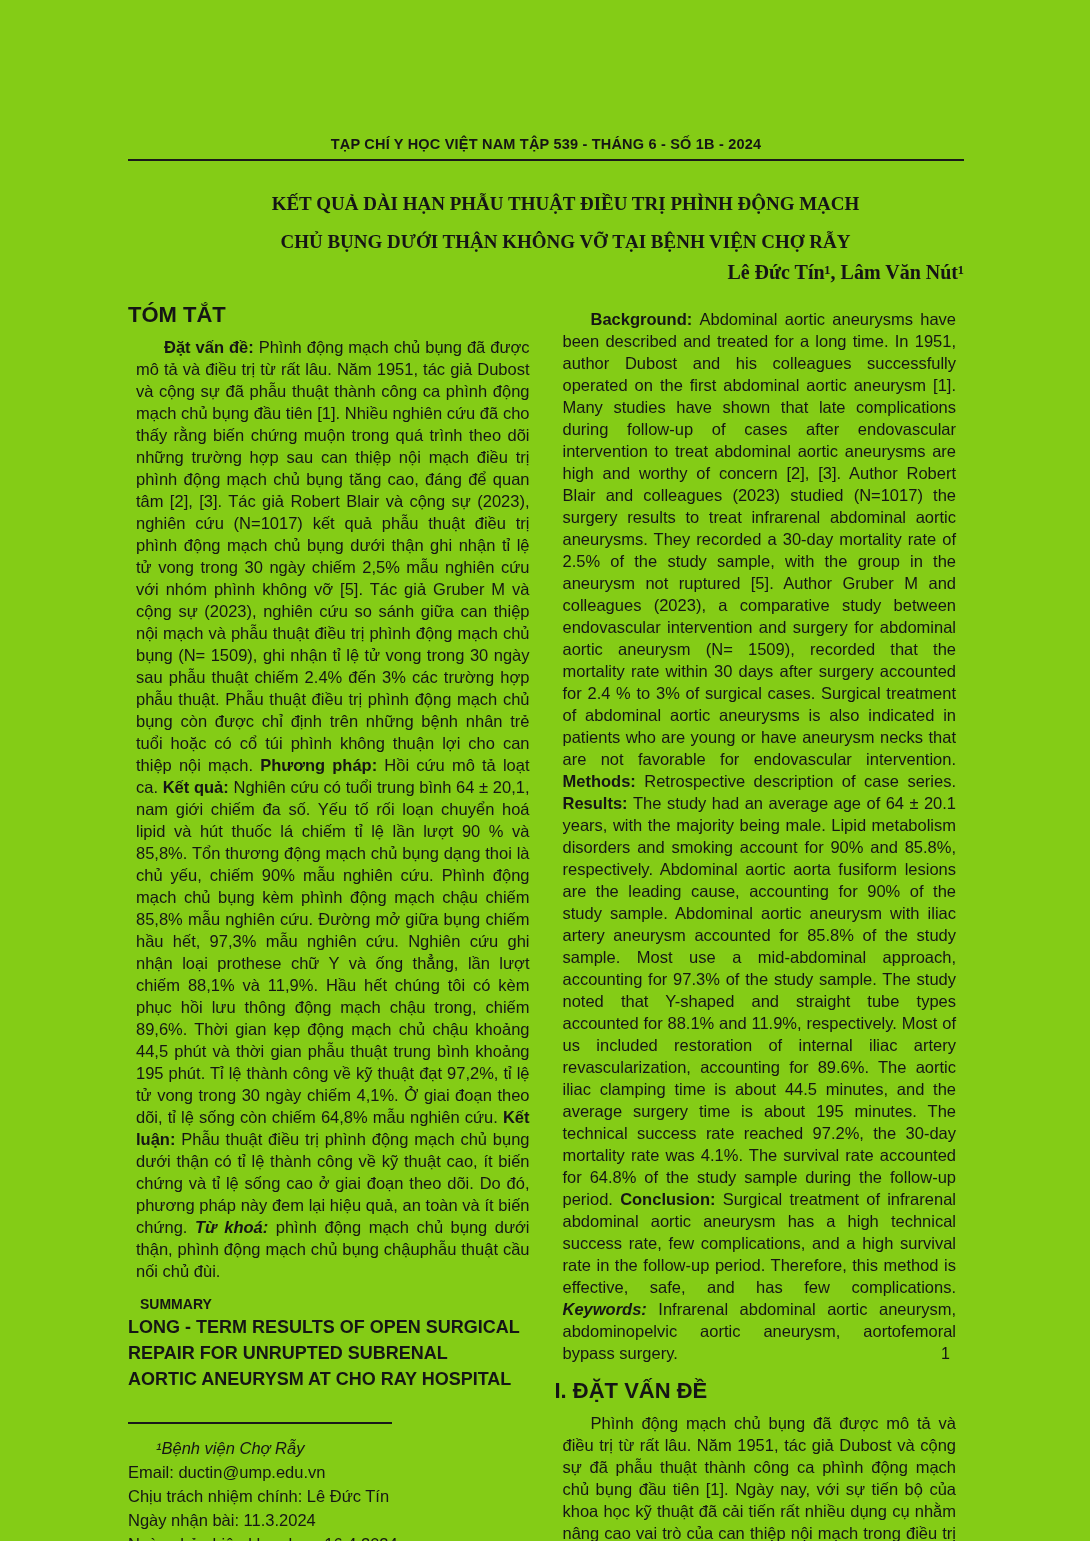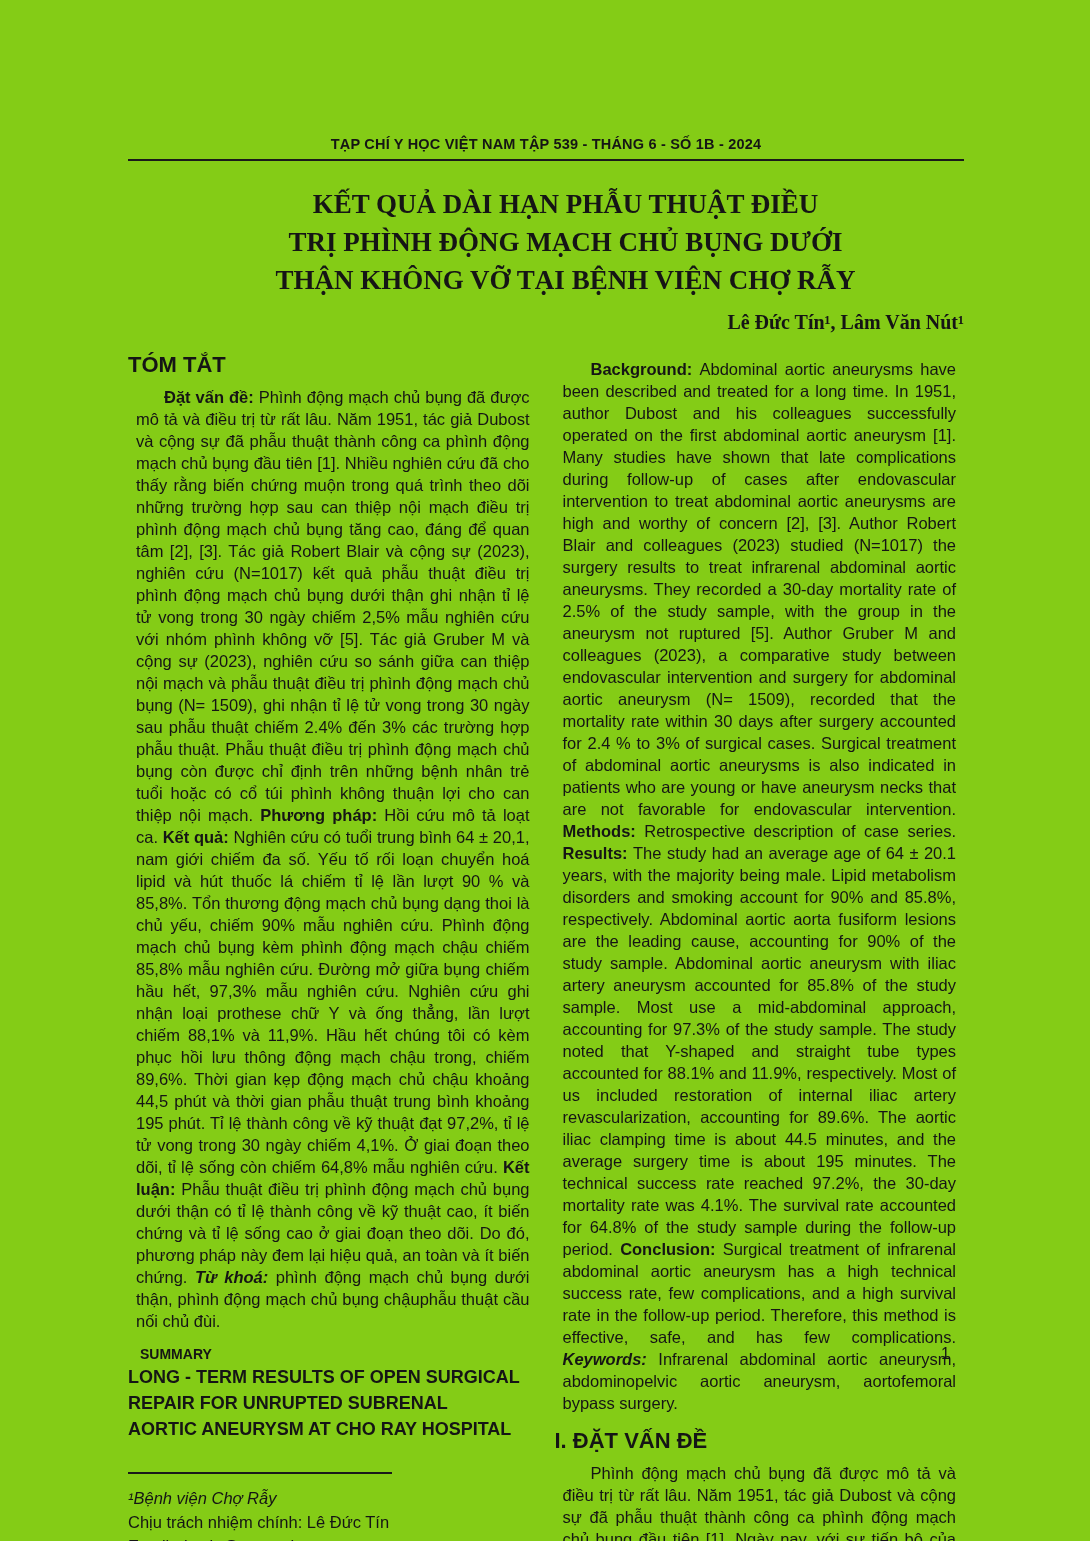--- a/index.html
+++ b/index.html
@@ -22,27 +22,27 @@
     font-weight:700;
     letter-spacing:.2px;
     padding-bottom:7px;
     border-bottom:2.5px solid #1a1a1a;
   }
   .article-title{
     margin-top:24px;
     text-align:center;
     font-family:"Liberation Serif", serif;
     font-weight:700;
-    font-size:27px;
+    font-size:19px;
     line-height:38px;
     text-wrap:balance;
     margin-left:39px;
   }
   .authors-line{
-    margin-top:12px;
+    margin-top:0;
     text-align:right;
     font-family:"Liberation Serif", serif;
     font-weight:700;
     font-size:20px;
   }
   .columns{
     margin-top:16px;
     display:flex;
     gap:17px;
   }
@@ -79,21 +79,21 @@
   .footnote-sep{
     width:264px;
     border:none;
     border-top:2px solid #1a1a1a;
     margin:30px 0 12px 0;
   }
   .footnote{
     font-size:16.5px;
     line-height:24px;
   }
-  .footnote .affil{font-style:italic;}
+  .footnote .affil{font-style:italic;margin-left:28px;}
   .page-number{
     position:absolute;
     right:140px;
     top:1345px;
     font-size:16px;
   }
 </style>
 </head>
 <body>
 
@@ -114,22 +114,22 @@
         <p class="para"><span class="b">Đặt vấn đề: </span><span>Phình động mạch chủ bụng đã được mô tả và điều trị từ rất lâu. Năm 1951, tác giả Dubost và cộng sự đã phẫu thuật thành công ca phình động mạch chủ bụng đầu tiên [1]. Nhiều nghiên cứu đã cho thấy rằng biến chứng muộn trong quá trình theo dõi những trường hợp sau can thiệp nội mạch điều trị phình động mạch chủ bụng tăng cao, đáng để quan tâm [2], [3]. Tác giả Robert Blair và cộng sự (2023), nghiên cứu (N=1017) kết quả phẫu thuật điều trị phình động mạch chủ bụng dưới thận ghi nhận tỉ lệ tử vong trong 30 ngày chiếm 2,5% mẫu nghiên cứu với nhóm phình không vỡ [5]. Tác giả Gruber M và cộng sự (2023), nghiên cứu so sánh giữa can thiệp nội mạch và phẫu thuật điều trị phình động mạch chủ bụng (N= 1509), ghi nhận tỉ lệ tử vong trong 30 ngày sau phẫu thuật chiếm 2.4% đến 3% các trường hợp phẫu thuật. Phẫu thuật điều trị phình động mạch chủ bụng còn được chỉ định trên những bệnh nhân trẻ tuổi hoặc có cổ túi phình không thuận lợi cho can thiệp nội mạch. </span><span class="b">Phương pháp: </span><span>Hồi cứu mô tả loạt ca. </span><span class="b">Kết quả: </span><span>Nghiên cứu có tuổi trung bình 64 ± 20,1, nam giới chiếm đa số. Yếu tố rối loạn chuyển hoá lipid và hút thuốc lá chiếm tỉ lệ lần lượt 90 % và 85,8%. Tổn thương động mạch chủ bụng dạng thoi là chủ yếu, chiếm 90% mẫu nghiên cứu. Phình động mạch chủ bụng kèm phình động mạch chậu chiếm 85,8% mẫu nghiên cứu. Đường mở giữa bụng chiếm hầu hết, 97,3% mẫu nghiên cứu. Nghiên cứu ghi nhận loại prothese chữ Y và ống thẳng, lần lượt chiếm 88,1% và 11,9%. Hầu hết chúng tôi có kèm phục hồi lưu thông động mạch chậu trong, chiếm 89,6%. Thời gian kẹp động mạch chủ chậu khoảng 44,5 phút và thời gian phẫu thuật trung bình khoảng 195 phút. Tỉ lệ thành công về kỹ thuật đạt 97,2%, tỉ lệ tử vong trong 30 ngày chiếm 4,1%. Ở giai đoạn theo dõi, tỉ lệ sống còn chiếm 64,8% mẫu nghiên cứu. </span><span class="b">Kết luận: </span><span>Phẫu thuật điều trị phình động mạch chủ bụng dưới thận có tỉ lệ thành công về kỹ thuật cao, ít biến chứng và tỉ lệ sống cao ở giai đoạn theo dõi. Do đó, phương pháp này đem lại hiệu quả, an toàn và ít biến chứng. </span><span class="b i">Từ khoá: </span><span>phình động mạch chủ bụng dưới thận, phình động mạch chủ bụng chậuphẫu thuật cầu nối chủ đùi.</span></p>
 
         <div class="summary-heading">SUMMARY</div>
 
         <div class="title-en">LONG - TERM RESULTS OF OPEN SURGICAL REPAIR FOR UNRUPTED SUBRENAL AORTIC ANEURYSM AT CHO RAY HOSPITAL</div>
 
         <hr class="footnote-sep">
 
         <div class="footnote">
           <div class="affil">¹Bệnh viện Chợ Rẫy</div>
+          <div>Email: ductin@ump.edu.vn</div>
           <div>Chịu trách nhiệm chính: Lê Đức Tín</div>
-          <div>Email: ductin@ump.edu.vn</div>
           <div>Ngày nhận bài: 11.3.2024</div>
           <div>Ngày phản biện khoa học: 16.4.2024</div>
           <div>Ngày duyệt bài: 20.5.2024</div>
         </div>
       </div>
 
       <div class="col">
         <p class="para"><span class="b">Background: </span><span>Abdominal aortic aneurysms have been described and treated for a long time. In 1951, author Dubost and his colleagues successfully operated on the first abdominal aortic aneurysm [1]. Many studies have shown that late complications during follow-up of cases after endovascular intervention to treat abdominal aortic aneurysms are high and worthy of concern [2], [3]. Author Robert Blair and colleagues (2023) studied (N=1017) the surgery results to treat infrarenal abdominal aortic aneurysms. They recorded a 30-day mortality rate of 2.5% of the study sample, with the group in the aneurysm not ruptured [5]. Author Gruber M and colleagues (2023), a comparative study between endovascular intervention and surgery for abdominal aortic aneurysm (N= 1509), recorded that the mortality rate within 30 days after surgery accounted for 2.4 % to 3% of surgical cases. Surgical treatment of abdominal aortic aneurysms is also indicated in patients who are young or have aneurysm necks that are not favorable for endovascular intervention. </span><span class="b">Methods: </span><span>Retrospective description of case series. </span><span class="b">Results: </span><span>The study had an average age of 64 ± 20.1 years, with the majority being male. Lipid metabolism disorders and smoking account for 90% and 85.8%, respectively. Abdominal aortic aorta fusiform lesions are the leading cause, accounting for 90% of the study sample. Abdominal aortic aneurysm with iliac artery aneurysm accounted for 85.8% of the study sample. Most use a mid-abdominal approach, accounting for 97.3% of the study sample. The study noted that Y-shaped and straight tube types accounted for 88.1% and 11.9%, respectively. Most of us included restoration of internal iliac artery revascularization, accounting for 89.6%. The aortic iliac clamping time is about 44.5 minutes, and the average surgery time is about 195 minutes. The technical success rate reached 97.2%, the 30-day mortality rate was 4.1%. The survival rate accounted for 64.8% of the study sample during the follow-up period. </span><span class="b">Conclusion: </span><span>Surgical treatment of infrarenal abdominal aortic aneurysm has a high technical success rate, few complications, and a high survival rate in the follow-up period. Therefore, this method is effective, safe, and has few complications. </span><span class="b i">Keywords: </span><span>Infrarenal abdominal aortic aneurysm, abdominopelvic aortic aneurysm, aortofemoral bypass surgery.</span></p>
 
         <div class="section-heading" style="margin-top:14px;">I. ĐẶT VẤN ĐỀ</div>

